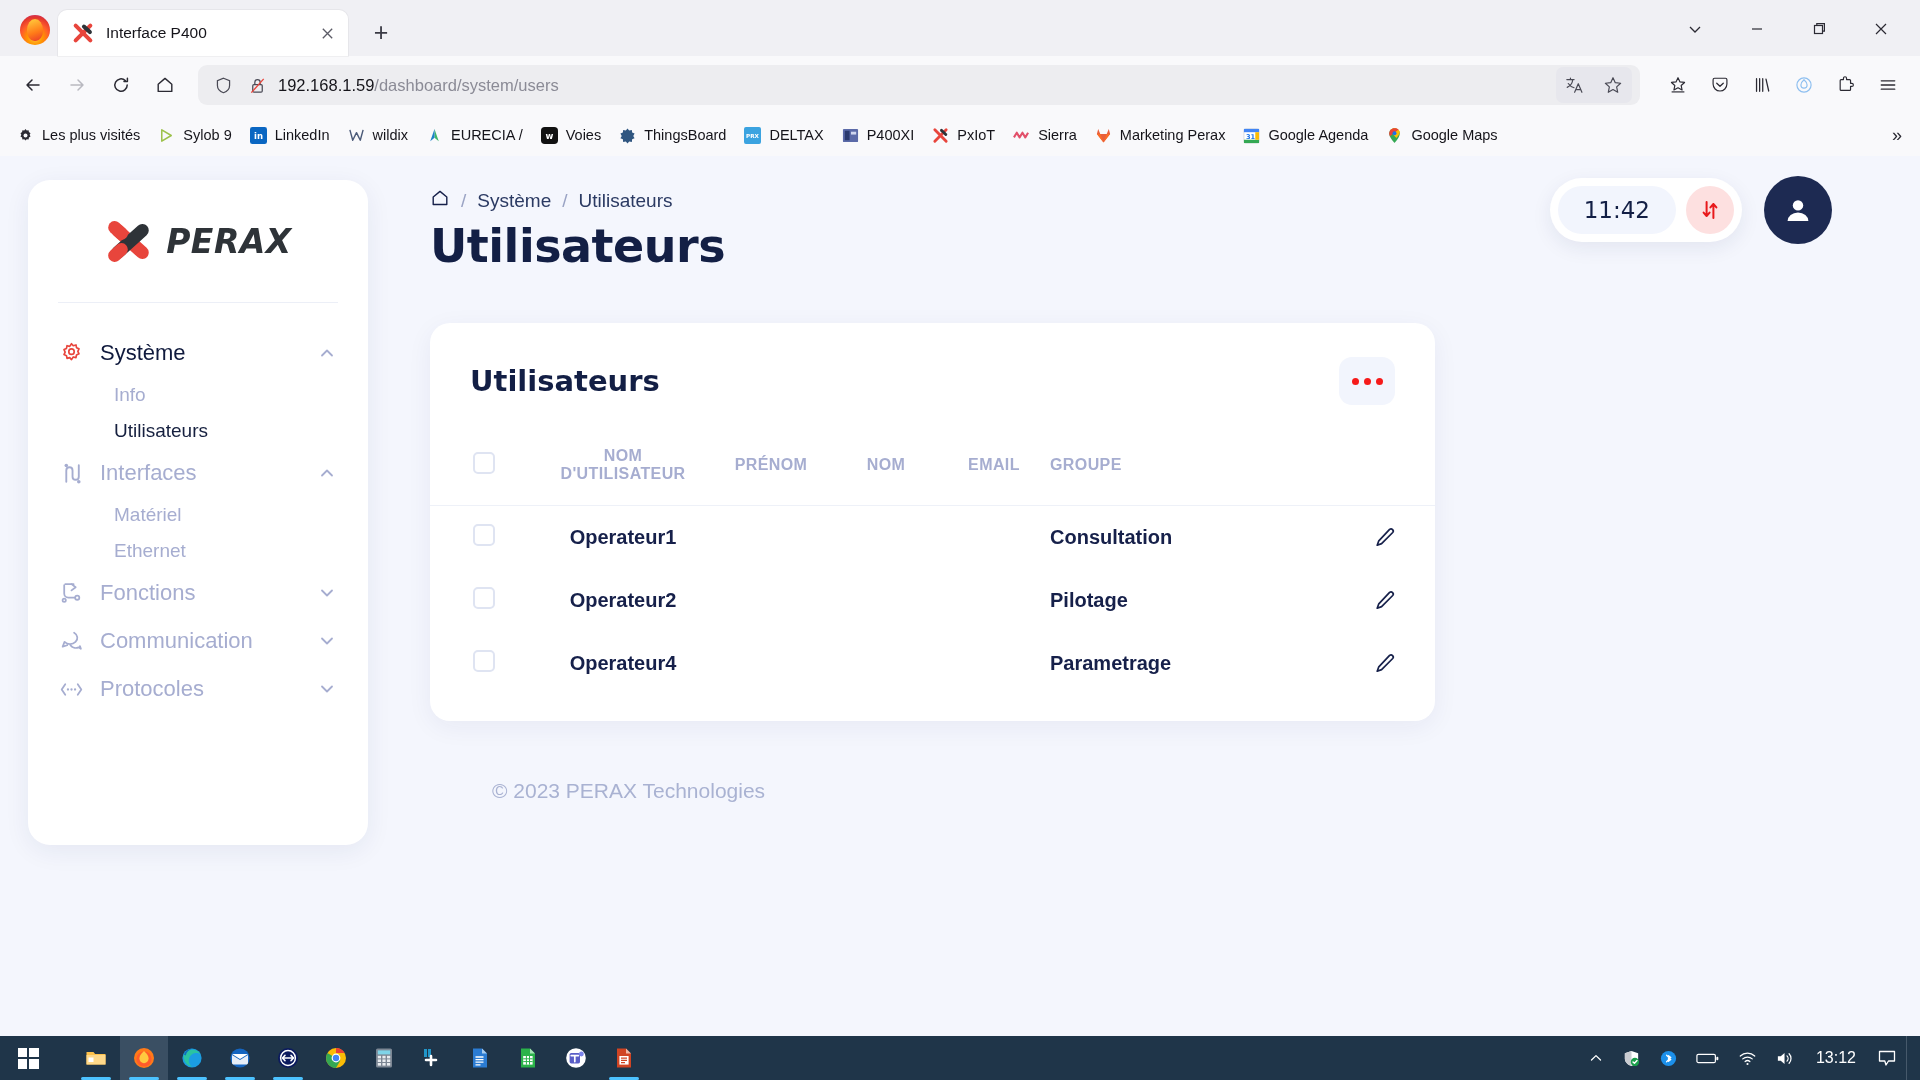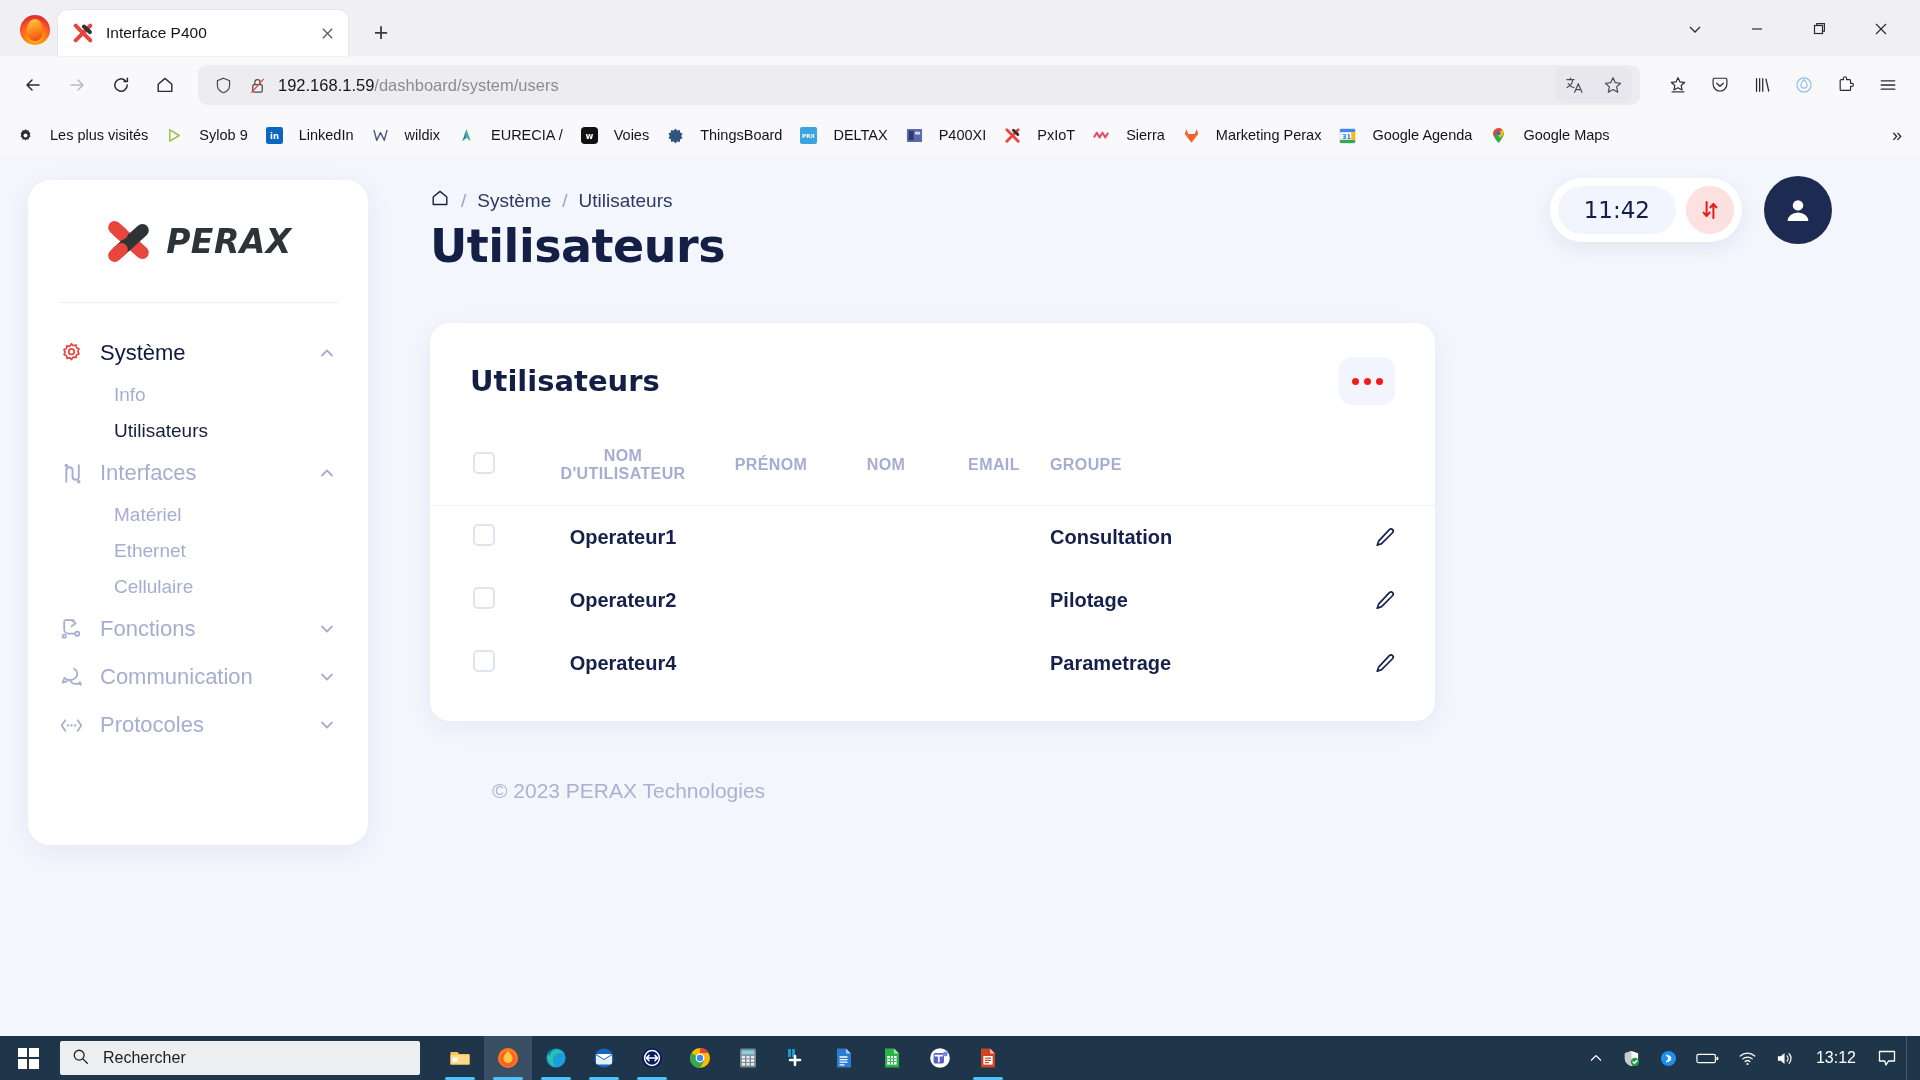--- a/index.html
+++ b/index.html
@@ -39,21 +39,21 @@
   .urlbar .ico { width:34px; height:34px; display:flex; align-items:center; justify-content:center; color:#4a4a55; flex:0 0 auto; }
   .urltext { flex:1; font-size:16.5px; color:#8b8b96; white-space:nowrap; overflow:hidden; padding-left:4px; }
   .urltext b { color:#15141a; font-weight:400; }
   .urlright { display:flex; align-items:center; gap:2px; background:#e7e7ed; border-radius:7px; padding:1px; }
   .urlright .ico { width:36px; height:34px; }
 
   .toolend { display:flex; align-items:center; gap:2px; padding-left:6px; }
   .toolend .ico { width:40px; height:40px; display:flex; align-items:center; justify-content:center; color:#2b2a33; border-radius:6px; }
 
   .bookmarks { height:42px; background:#f9f9fb; display:flex; align-items:center; padding:0 8px; gap:1px; overflow:hidden; }
-  .bm { display:flex; align-items:center; gap:15px; padding:5px 8px; border-radius:5px; font-size:14.5px; color:#15141a; white-space:nowrap; flex:0 0 auto;justify-content:flex-end; }
+  .bm { display:flex; align-items:center; gap:7px; padding:5px 8px; border-radius:5px; font-size:14.5px; color:#15141a; white-space:nowrap; flex:0 0 auto;justify-content:flex-end; }
   .bm .bmi { width:19px; height:19px; flex:0 0 auto; display:flex; align-items:center; justify-content:center; font-size:12px; }
   .bmchev { margin-left:auto; padding:4px 10px; color:#2b2a33; font-size:18px; flex:0 0 auto; }
 
   
   .page { flex:1; background:#f4f6fd; display:flex; padding:24px 0 0 0; position:relative; overflow:hidden; }
 
   
   .sidebar { width:340px; margin-left:28px; background:#fff; border-radius:22px; height:665px;
              box-shadow:0 6px 26px rgba(30,41,95,.07); flex:0 0 auto; display:flex; flex-direction:column; }
   .brand { height:122px; display:flex; align-items:center; justify-content:center; }
@@ -456,21 +456,20 @@
           </span>
           <span class="navlabel">Interfaces</span>
           <span class="chev">
             <svg width="20" height="20" viewBox="0 0 20 20">
                 <path d="M5 12.5 L10 7.5 L15 12.5" stroke="currentColor" stroke-width="1.8" fill="none" stroke-linecap="round" stroke-linejoin="round"></path>
               </svg>
           </span>
         </div>
         <div class="subitem">Matériel</div>
         <div class="subitem">Ethernet</div>
-        <div class="subitem">Cellulaire</div>
 
 
         <div class="navitem">
           <span class="navicon">
             <svg width="25" height="25" viewBox="0 0 24 24">
                 <path d="M5 4 V12 a4 4 0 0 0 4 4 h6" stroke="currentColor" stroke-width="1.7" fill="none" stroke-linecap="round"></path>
                 <path d="M12 3 l4 3 -4 3" stroke="currentColor" stroke-width="1.7" fill="none" stroke-linecap="round" stroke-linejoin="round"></path>
                 <path d="M6 3 h8" stroke="currentColor" stroke-width="1.7" stroke-linecap="round"></path>
                 <circle cx="17.5" cy="16" r="2" stroke="currentColor" stroke-width="1.7" fill="none"></circle>
                 <circle cx="5" cy="18.5" r="1.6" stroke="currentColor" stroke-width="1.6" fill="none"></circle>
@@ -639,29 +638,20 @@
 <div class="taskbar">
   <div class="startbtn">
     <span class="winglyph">
         <i></i>
         <i></i>
         <i></i>
         <i></i>
       </span>
   </div>
 
-  <div class="searchbox">
-    <span class="mag">
-      <svg width="17" height="17" viewBox="0 0 18 18">
-          <circle cx="7.6" cy="7.6" r="5.2" stroke="currentColor" stroke-width="1.4" fill="none"></circle>
-          <path d="M11.5 11.5 L16.2 16.2" stroke="currentColor" stroke-width="1.4" stroke-linecap="round"></path>
-        </svg>
-    </span>
-    <span class="ph">Rechercher</span>
-  </div>
 
   <div class="tasks">
     <div class="tk">
       <svg width="24" height="24" viewBox="0 0 24 24">
           <path d="M2.5 6 h7 l1.6 2 h10.4 v10.5 h-19 Z" fill="#ffc24b"></path>
           <path d="M2.5 9 h19 v9.5 h-19 Z" fill="#ffd98a"></path>
           <rect x="4.5" y="11.5" width="5" height="4.5" fill="#fff"></rect>
         </svg>
       <span class="under"></span>
     </div>

